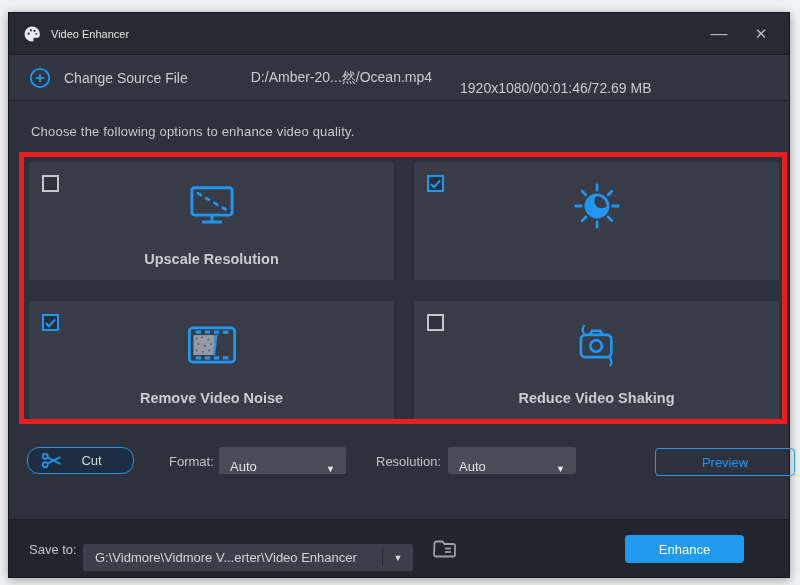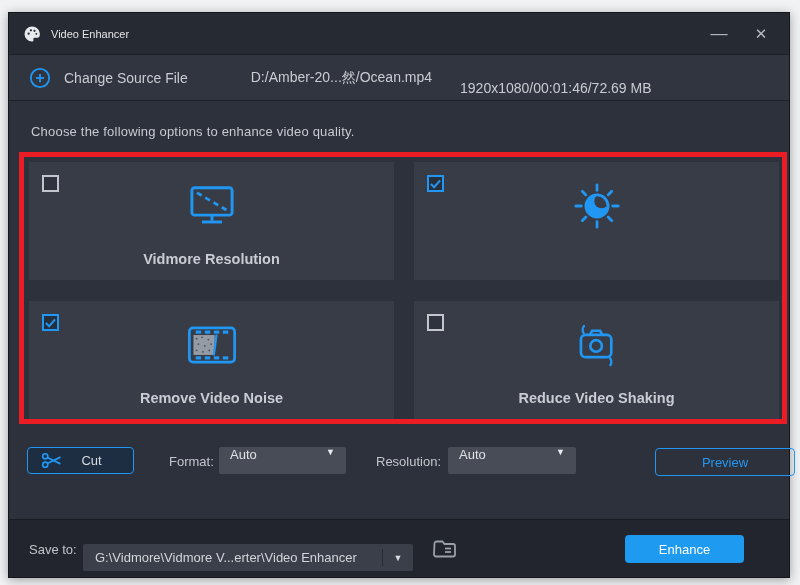--- a/index.html
+++ b/index.html
@@ -56,30 +56,30 @@
   .checkbox.checked { border-color:var(--accent,#2196f3); background:rgba(10,24,40,0.35); }
   .checkbox.checked svg { display:block; }
   .option-icon { position:absolute; top:18px; left:0; right:0; height:52px; display:flex; align-items:center; justify-content:center; }
   .option-label {
     position:absolute; bottom:13px; left:0; right:0; text-align:center;
     font-weight:bold; font-size:14.5px; color:#c9ccd3;
   }
   
   .cut-button {
     position:absolute; left:18px; top:434px; width:107px; height:27px;
-    border:1px solid var(--accent,#2196f3); border-radius:4px; background:#1d2e43;
+    border:1px solid var(--accent,#2196f3); border-radius:12px; background:#1d2e43;
     display:flex; align-items:center; padding:0 13px; cursor:default;
   }
   .cut-button .cut-label { flex:1; text-align:center; font-size:13px; color:#d6d9de; }
   .ctrl-label { position:absolute; font-size:13px; color:#c2c5cb; }
   .format-label { left:160px; top:441px; }
   .resolution-label { left:367px; top:441px; }
   .dropdown {
     position:absolute; top:434px; height:27px; background:#474c57; border-radius:2px;
-    display:flex; align-items:flex-start; padding:0 11px; font-size:13px; color:#dfe1e5; cursor:default;
+    display:flex; align-items:flex-end; padding:0 11px; font-size:13px; color:#dfe1e5; cursor:default;
   }
   .dropdown.format { left:210px; width:127px; }
   .dropdown.resolution { left:439px; width:128px; }
   .dropdown .caret { margin-left:auto; font-size:9px; color:#e9ebee; }
   .preview-button {
     position:absolute; left:646px; top:435px; width:140px; height:28px;
     border:1px solid var(--accent,#2196f3); border-radius:4px; background:transparent;
     color:var(--accent,#2196f3); font-size:13px;
     display:flex; align-items:center; justify-content:center; cursor:default;
   }
@@ -147,21 +147,21 @@
         
       </div>
       <div class="option-icon">
         <svg viewBox="0 0 50 46" width="46" height="42">
           <rect x="3" y="3" width="44" height="30" rx="3" fill="none" stroke="#2196f3" stroke-width="3.2"></rect>
           <line x1="8.5" y1="8.5" x2="41" y2="27.5" stroke="#2196f3" stroke-width="3" stroke-dasharray="6 4.5"></line>
           <line x1="25" y1="33" x2="25" y2="39" stroke="#2196f3" stroke-width="3.2"></line>
           <line x1="14" y1="40.5" x2="36" y2="40.5" stroke="#2196f3" stroke-width="3.2"></line>
         </svg>
       </div>
-      <div class="option-label">Vidmore Resolution</div>
+      <div class="option-label">Upscale Resolution</div>
     </div>
 
     <div class="option-card">
       <div class="checkbox checked">
         <svg viewBox="0 0 12 10" width="11" height="10">
             <path d="M1 5 l3.5 3.5 L11 1" fill="none" stroke="#2196f3" stroke-width="2.2"></path>
           </svg>
       </div>
       <div class="option-icon">
         <svg viewBox="0 0 52 52" width="48" height="48">

